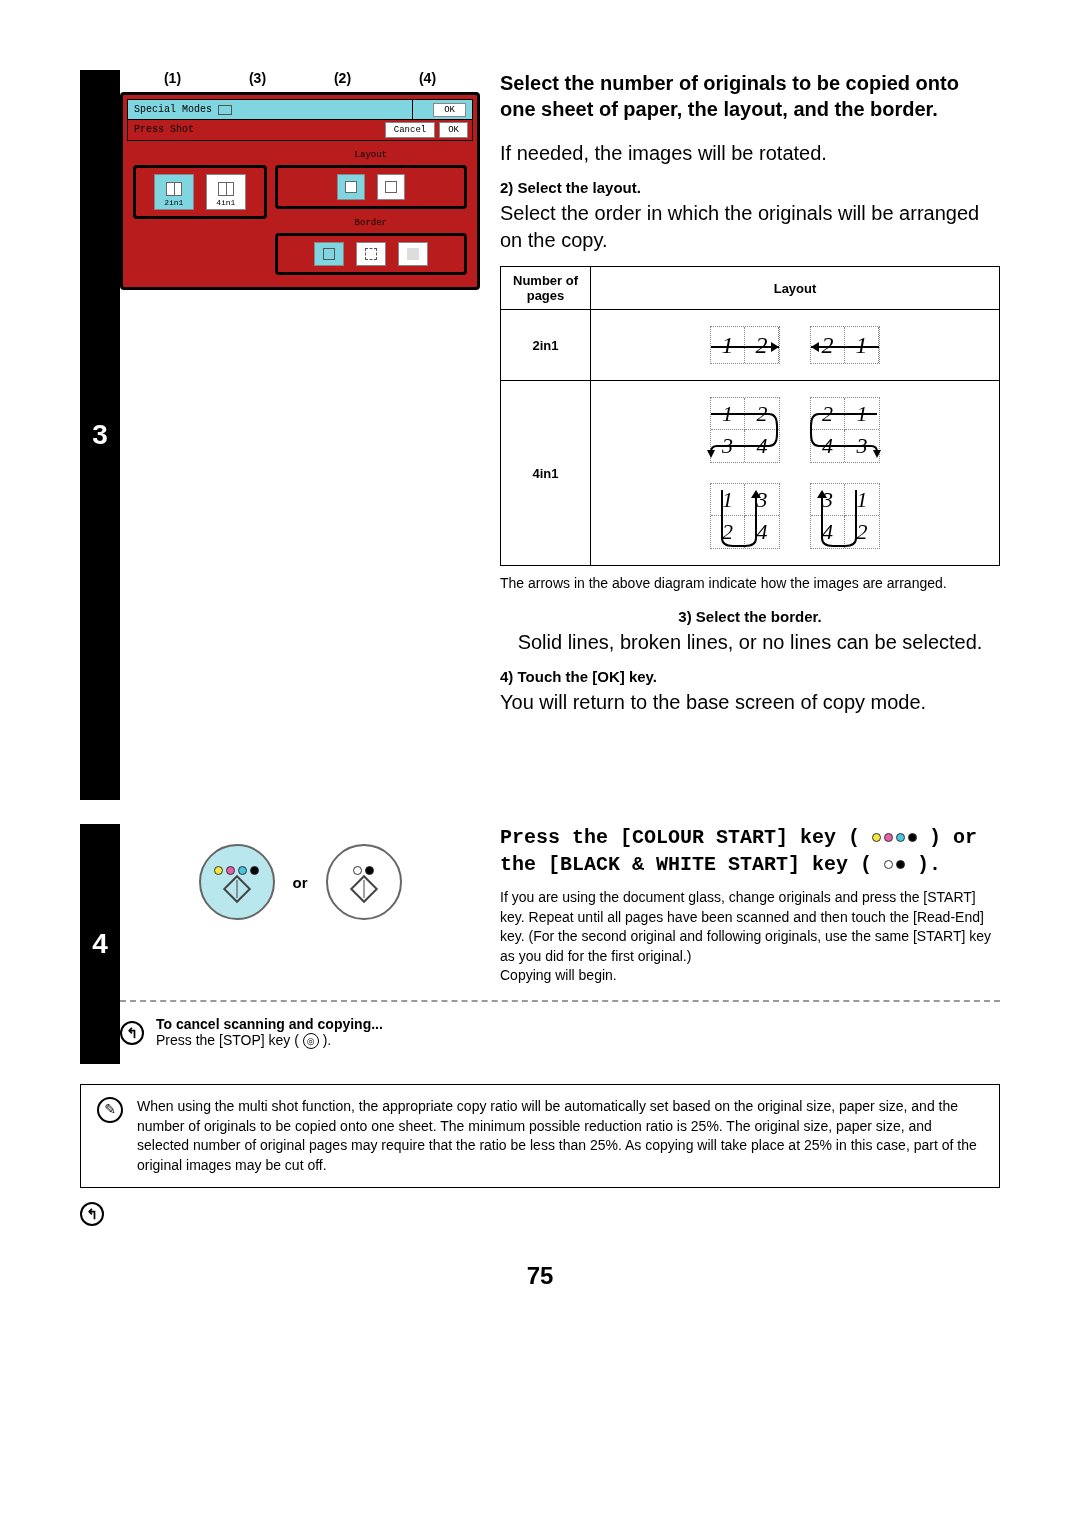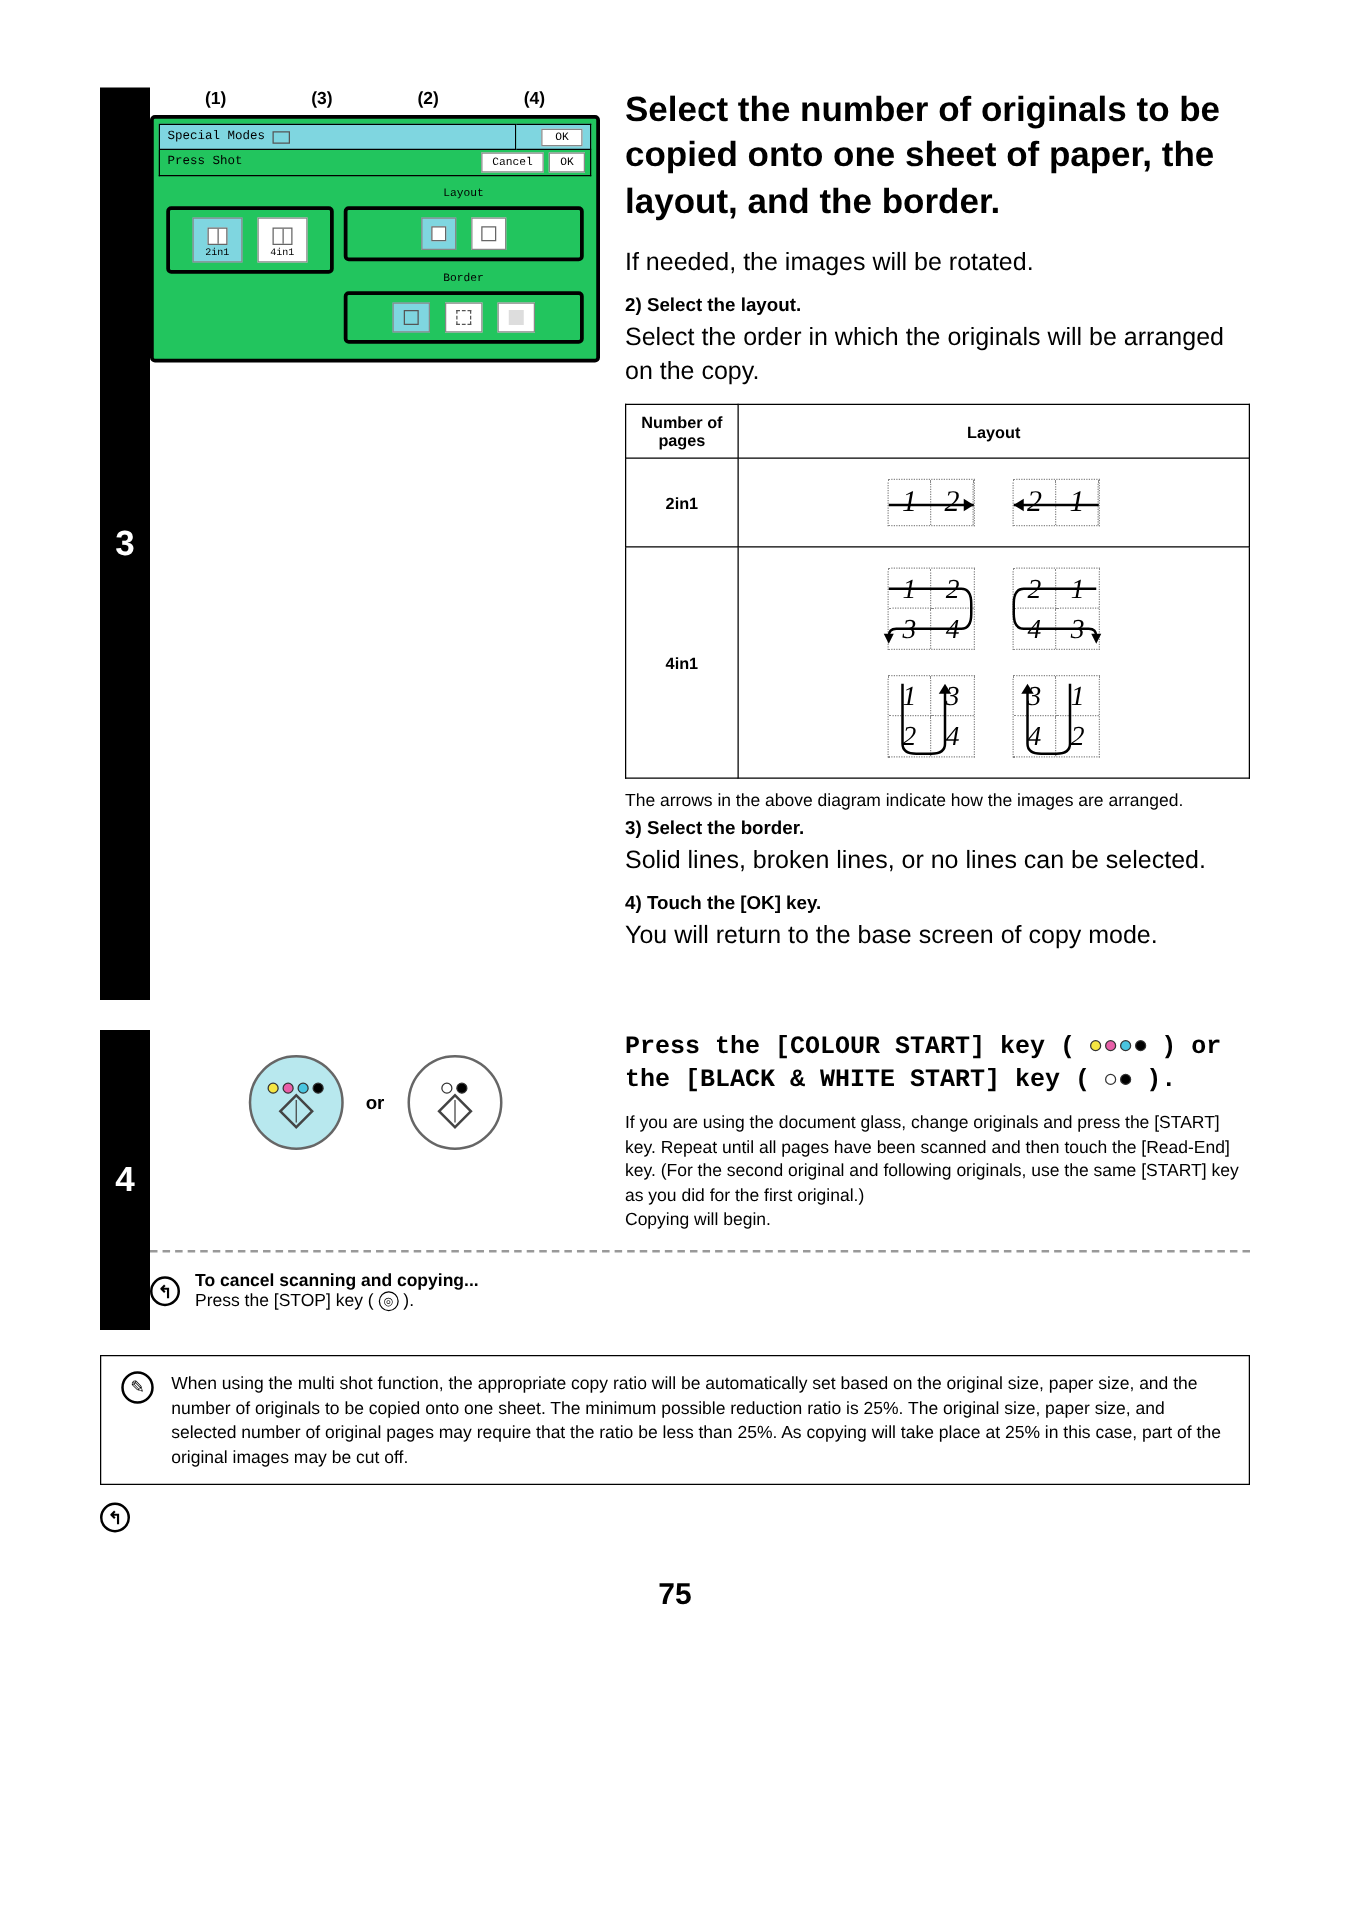--- a/index.html
+++ b/index.html
@@ -7,21 +7,21 @@
   .page { width: 1080px; height: 1528px; margin: 0 auto; position: relative; padding: 70px 80px 40px 80px; }
   .step-row { display: flex; align-items: stretch; }
   .step-num-col { width: 40px; background: #000; color: #fff; display: flex; align-items: center; justify-content: center; font-size: 28px; font-weight: bold; }
   .step-content { flex: 1; display: flex; }
   .step-left { width: 370px; padding: 0 10px 0 0; }
   .step-right { flex: 1; padding-left: 10px; }
 
   
   .callouts { display: flex; justify-content: space-between; padding: 0 10px 6px 10px; font-weight: bold; font-size: 14px; }
   .callouts span { flex: 1; text-align: center; }
-  .lcd { border: 3px solid #000; border-radius: 4px; padding: 4px; background: #22c55e; font-family: "Courier New", monospace; font-size: 10px; }
+  .lcd { border: 3px solid #000; border-radius: 4px; padding: 4px; background: #b91c1c; font-family: "Courier New", monospace; font-size: 10px; }
   .lcd-topbar { display: flex; }
   .lcd-sm { flex: 1; background: #7fd6e0; border: 1px solid #000; padding: 4px 6px; display: flex; align-items: center; }
   .lcd-okwrap { width: 60px; border: 1px solid #000; border-left: none; background: #7fd6e0; display: flex; align-items: center; justify-content: flex-end; padding-right: 6px; }
   .lcd-ok { background: #fff; border: 1px solid #888; padding: 1px 10px; font-size: 9px; }
   .lcd-row2 { display: flex; border: 1px solid #000; border-top: none; }
   .lcd-ms { flex: 1; padding: 4px 6px; }
   .lcd-cancel-ok { display: flex; gap: 4px; padding: 2px 4px; align-items: center; }
   .lcd-btn-sm { background: #fff; border: 1px solid #888; padding: 2px 8px; font-size: 9px; }
   .lcd-main { display: flex; gap: 8px; padding: 8px 6px; }
   .lcd-col-left { flex: 0 0 40%; }
@@ -37,21 +37,21 @@
   .lcd-key-sm.sel { background: #7fd6e0; }
   .lcd-sq { width: 12px; height: 12px; border: 1px solid #666; background: #fff; }
   .lcd-border-key { width: 30px; height: 24px; border: 1px solid #888; background: #fff; display: inline-flex; align-items: center; justify-content: center; }
   .lcd-border-key.sel { background: #7fd6e0; }
   .lcd-shape { width: 12px; height: 12px; border: 1px solid #555; }
   .lcd-shape.dash { border-style: dashed; }
   .lcd-shape.none { border-style: none; background: #ddd; }
   .sm-icon { width: 14px; height: 10px; border: 1px solid #555; margin-left: 6px; display: inline-block; }
 
   
-  .heading3 { font-size: 28px; font-weight: bold; line-height: 1.3; margin-bottom: 18px; }
+  .heading3 { font-size: 20px; font-weight: bold; line-height: 1.3; margin-bottom: 18px; }
   .sub-step { margin-bottom: 12px; }
   .sub-step-head { font-weight: bold; font-size: 15px; }
   .sub-step-body { font-size: 20px; margin-top: 4px; line-height: 1.35; }
 
   
   .layout-table { border: 1px solid #000; border-collapse: collapse; width: 100%; margin: 8px 0; }
   .layout-table th, .layout-table td { border: 1px solid #000; padding: 6px; font-size: 13px; text-align: center; vertical-align: middle; }
   .layout-table th { font-weight: bold; }
   .layout-cell { display: flex; gap: 30px; justify-content: center; padding: 10px 4px; }
   .lay-box { display: inline-flex; border: 1.5px dotted #888; position: relative; }
@@ -263,21 +263,21 @@
                   </div>
                 </div>
               </div>
             </td>
           </tr>
         </tbody>
           </table>
 
         <div class="caption">The arrows in the above diagram indicate how the images are arranged.</div>
 
-        <div class="sub-step" style="margin-top:4px;">
+        <div class="sub-step" style="margin-top:15px;text-align:center;">
           <div class="sub-step-head">3)  Select the border.</div>
           <div class="sub-step-body">Solid lines, broken lines, or no lines can be selected.</div>
         </div>
         <div class="sub-step">
           <div class="sub-step-head">4)  Touch the [OK] key.</div>
           <div class="sub-step-body">You will return to the base screen of copy mode.</div>
         </div>
       </div>
     </div>
   </div>

